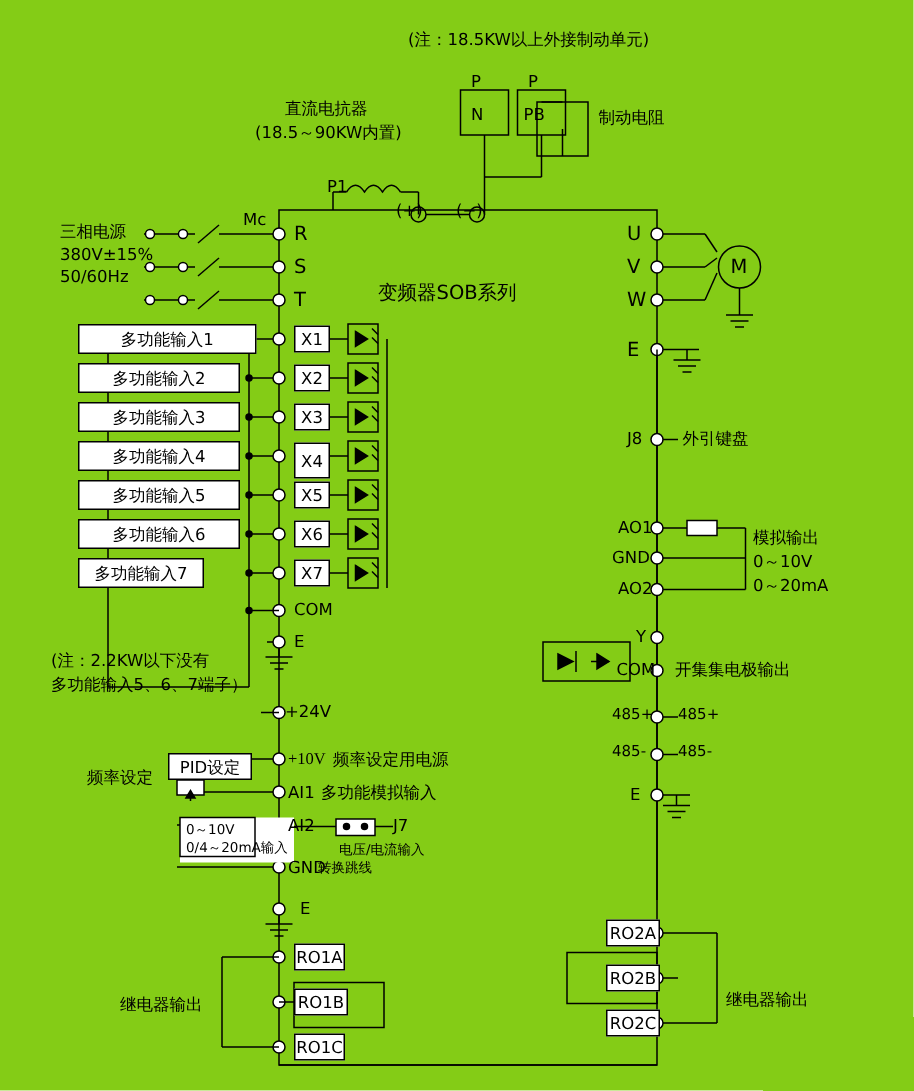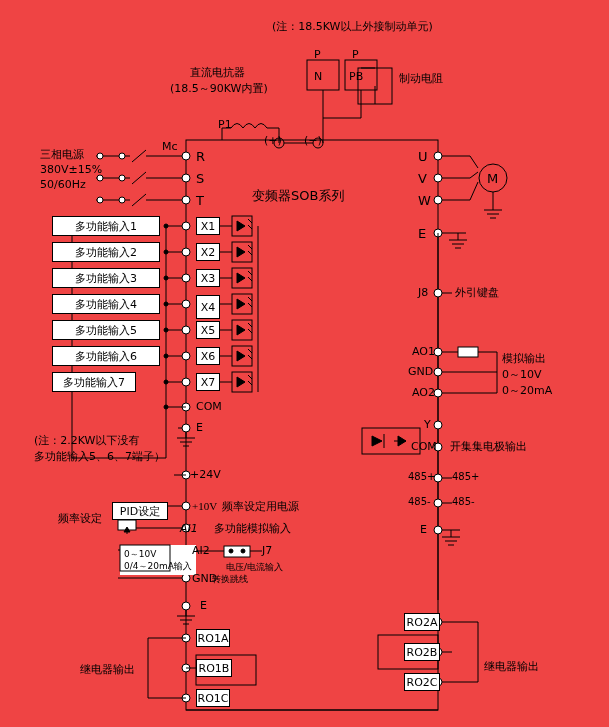--- a/index.html
+++ b/index.html
@@ -4,21 +4,21 @@
 <style>
   html, body {
     margin: 0;
     padding: 0;
     background: #ffffff;
   }
   #root {
     position: relative;
     width: 609px;
     height: 727px;
-    background: #ef4444;
+    background: #84cc16;
     font-family: "DejaVu Sans", "Liberation Sans", sans-serif;
     color: #000000;
     overflow: hidden;
   }
   .lbl {
     position: absolute;
     font-size: 11px;
     line-height: 13px;
     white-space: pre;
     color: #000;
@@ -369,21 +369,21 @@
   <div class="lbl" style="left:424px; top:418px;">Y</div>
   <div class="lbl" style="left:411px; top:440px;">COM</div>
   <div class="lbl" style="left:450px; top:440px;">开集集电极输出</div>
 
   <div class="lbl sm" style="left:408px; top:471px;">485+</div>
   <div class="lbl sm" style="left:452px; top:471px;">485+</div>
   <div class="lbl sm" style="left:408px; top:496px;">485-</div>
   <div class="lbl sm" style="left:452px; top:496px;">485-</div>
   <div class="lbl" style="left:420px; top:523px;">E</div>
 
-  <div class="boxlbl" style="left:52px; top:216px; width:108px; height:20px;">多功能输入1</div>
+  <div class="boxlbl" style="left:52px; top:216px; width:119px; height:20px;">多功能输入1</div>
   <div class="boxlbl" style="left:52px; top:242px; width:108px; height:20px;">多功能输入2</div>
   <div class="boxlbl" style="left:52px; top:268px; width:108px; height:20px;">多功能输入3</div>
   <div class="boxlbl" style="left:52px; top:294px; width:108px; height:20px;">多功能输入4</div>
   <div class="boxlbl" style="left:52px; top:320px; width:108px; height:20px;">多功能输入5</div>
   <div class="boxlbl" style="left:52px; top:346px; width:108px; height:20px;">多功能输入6</div>
   <div class="boxlbl" style="left:52px; top:372px; width:84px; height:20px;">多功能输入7</div>
 
   <div class="term" style="left:196px; top:217px; width:24px; height:18px;">X1</div>
   <div class="term" style="left:196px; top:243px; width:24px; height:18px;">X2</div>
   <div class="term" style="left:196px; top:269px; width:24px; height:18px;">X3</div>
@@ -397,21 +397,21 @@
   <div class="lbl" style="left:190px; top:468px;">+24V</div>
 
   <div class="lbl" style="left:34px; top:434px;">(注：2.2KW以下没有</div>
   <div class="lbl" style="left:34px; top:450px;">多功能输入5、6、7端子）</div>
 
   <div class="lbl" style="left:58px; top:512px;">频率设定</div>
   <div class="boxlbl" style="left:112px; top:502px; width:56px; height:18px;">PID设定</div>
 
   <div class="lbl" style="left:192px; top:500px;font-family:Liberation Serif, serif;">+10V</div>
   <div class="lbl" style="left:222px; top:500px;">频率设定用电源</div>
-  <div class="lbl" style="left:180px; top:522px;font-style:italic;">AI1</div>
+  <div class="lbl" style="left:192px; top:522px;">AI1</div>
   <div class="lbl" style="left:214px; top:522px;">多功能模拟输入</div>
   <div class="lbl" style="left:192px; top:544px;">AI2</div>
   <div class="lbl" style="left:192px; top:572px;">GND</div>
 
   <div class="lbl xs" style="left:124px; top:549px;">0～10V</div>
   <div class="lbl xs" style="left:124px; top:561px;">0/4～20mA输入</div>
 
   <div class="lbl" style="left:262px; top:544px;">J7</div>
   <div class="lbl xs" style="left:206px; top:562px;padding-left:20px;">电压/电流输入</div>
   <div class="lbl xs" style="left:212px; top:574px;text-align:right;">转换跳线</div>

